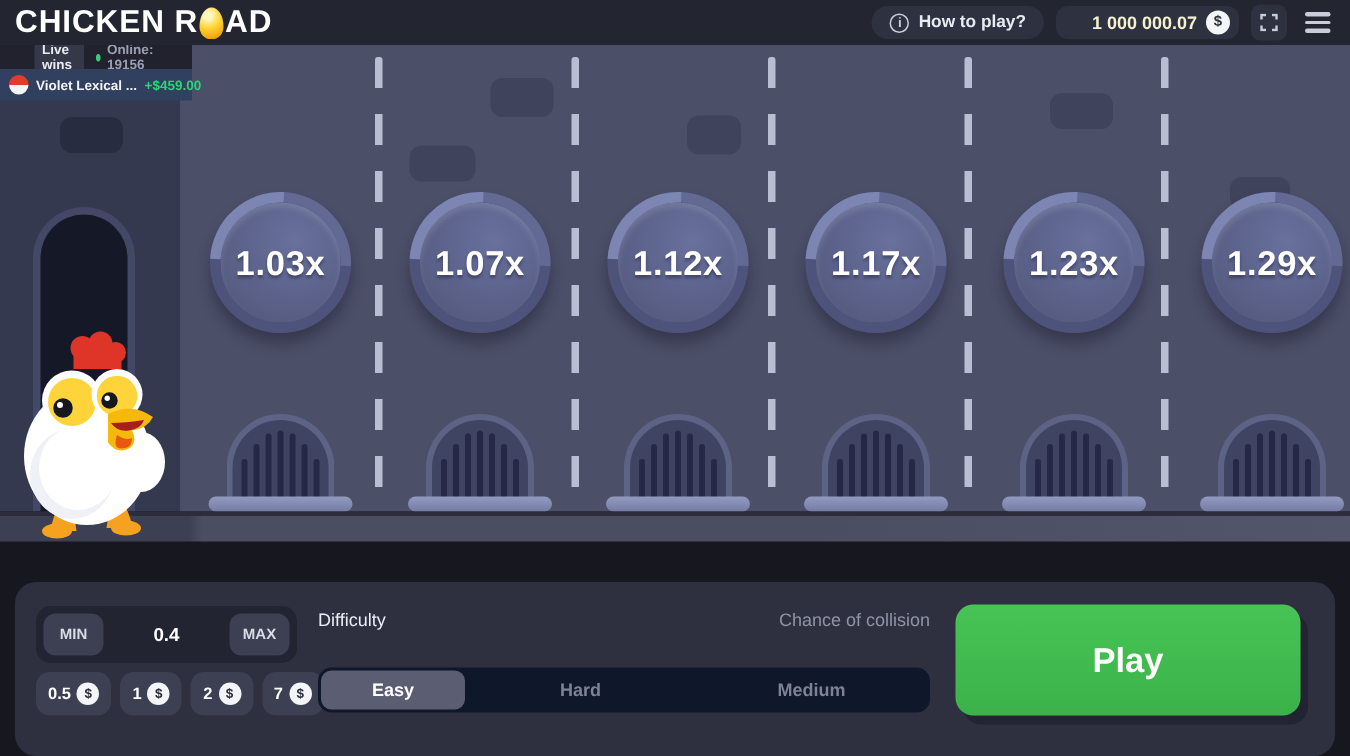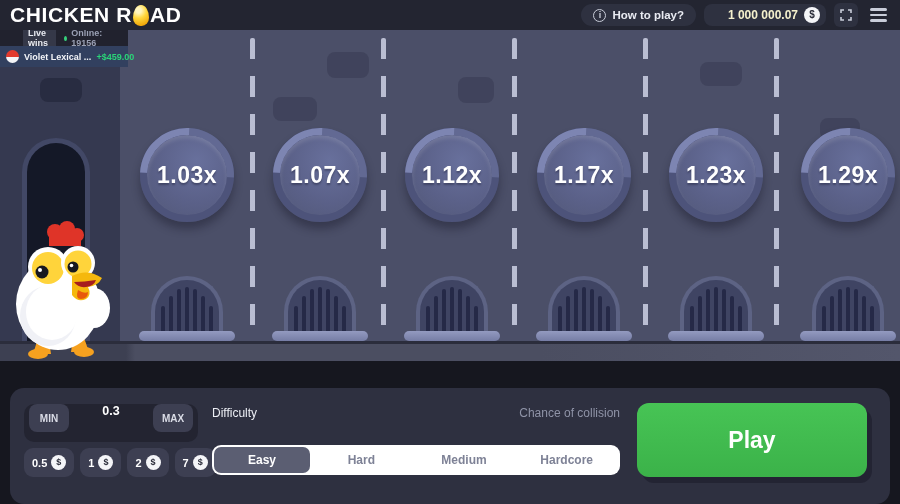--- a/index.html
+++ b/index.html
@@ -66,31 +66,31 @@
             background:linear-gradient(180deg,#e23a2e 0 52%, #f4f5f7 52% 100%); }
   .winname { color:#f2f3f7; white-space:nowrap; }
   .winamt { color:#2ad578; margin-left:auto; }
 
   .chicken { position:absolute; left:12px; top:220px; width:98px; height:141px; z-index:5; }
 
   
   .panel { position:absolute; left:10px; top:388px; width:880px; height:116px; background:#2e3040;
            border-radius:14px; z-index:10; }
   .betbox { position:absolute; left:14px; top:16px; width:174px; height:38px; background:#232431;
-            border-radius:10px; display:flex; align-items:flex-start; padding:0 5px; }
+            border-radius:10px; display:flex; align-items:center; padding:0 5px; }
   .stepbtn { width:40px; height:28px; background:#3d3f52; border:none; border-radius:8px; color:#dadce6;
              font-size:10px; font-weight:bold; cursor:pointer; }
   .betval { flex:1; text-align:center; color:#fff; font-size:12.5px; font-weight:bold; }
   .chips { position:absolute; left:14px; top:60px; display:flex; gap:6px; }
   .chip { height:29px; border-radius:9px; background:#3d3f52; border:none; padding:0 8px; display:flex;
           align-items:center; gap:4px; color:#fff; font-size:11px; font-weight:bold; cursor:pointer; }
   .chip .coin { width:15px; height:15px; font-size:9px; }
   .diff-label { position:absolute; left:202px; top:18px; color:#eceef4; font-size:12px; }
   .chance-label { position:absolute; left:360px; top:18px; width:250px; text-align:right; color:#8f93a7; font-size:12px; }
-  .segmented { position:absolute; left:202px; top:57px; width:408px; height:30px; background:#ffffff;
+  .segmented { position:absolute; left:202px; top:57px; width:408px; height:30px; background:#0f172a;
                border-radius:9px; display:flex; align-items:center; padding:2px; }
   .seg { flex:1; height:26px; display:grid; place-items:center; font-size:12px; font-weight:bold;
          color:#7e8296; border:none; background:transparent; border-radius:7px; cursor:pointer; }
   .seg.selected { flex:none; width:96px; background:#5b5e72; color:#fff; }
   .play { position:absolute; left:627px; top:15px; width:230px; height:74px; border:none; border-radius:12px;
           background:linear-gradient(180deg,#47c455,#3bb249); color:#fff; font-size:23px; font-weight:bold;
           cursor:pointer; box-shadow:5px 6px 0 #232433; }
 </style>
 </head>
 <body>
@@ -270,21 +270,21 @@
 </div>
 <div class="winrow">
   <span class="avatar"></span>
   <span class="winname">Violet Lexical ...</span>
   <span class="winamt">+$459.00</span>
 </div>
 
 <div class="panel">
   <div class="betbox">
     <button class="stepbtn">MIN</button>
-    <span class="betval">0.3</span>
+    <span class="betval">0.4</span>
     <button class="stepbtn">MAX</button>
   </div>
   <div class="chips">
     <button class="chip">
         <span>0.5</span>
         <span class="coin">$</span>
       </button>
     <button class="chip">
         <span>1</span>
         <span class="coin">$</span>
@@ -297,16 +297,15 @@
         <span>7</span>
         <span class="coin">$</span>
       </button>
   </div>
   <div class="diff-label">Difficulty</div>
   <div class="chance-label">Chance of collision</div>
   <div class="segmented">
     <button class="seg selected">Easy</button>
     <button class="seg">Hard</button>
     <button class="seg">Medium</button>
-    <button class="seg">Hardcore</button>
   </div>
   <button class="play">Play</button>
 </div>
 
 </body></html>

